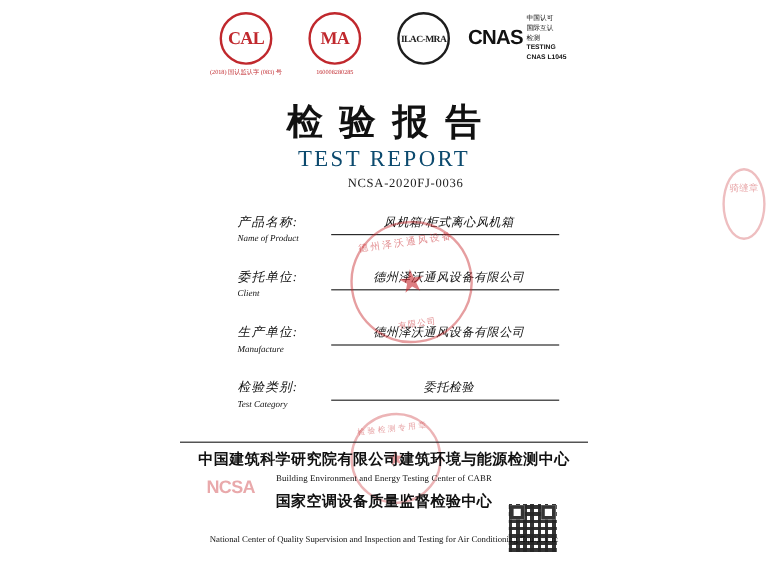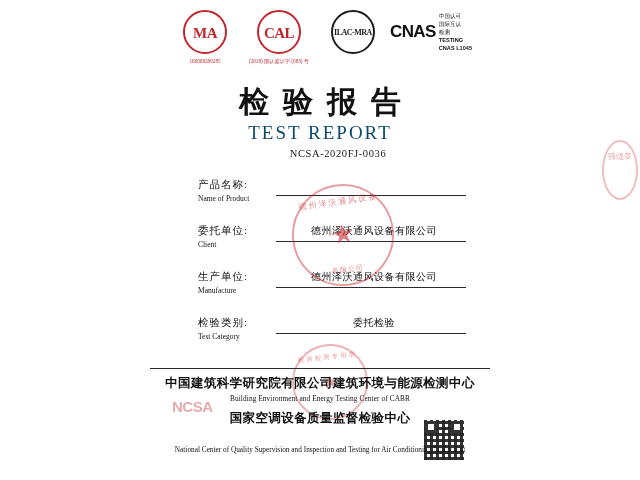--- a/index.html
+++ b/index.html
@@ -146,20 +146,21 @@
     color: #1a1a1a;
     padding-left: 18px;
   }
 
   
   .fields {
     position: absolute;
     top: 178px;
     left: 198px;
     width: 268px;
+    font-style: italic;
   }
   .field-row {
     position: relative;
     height: 46px;
   }
   .field-label {
     position: absolute;
     left: 0;
     top: 0;
     width: 84px;
@@ -358,31 +359,31 @@
 </head>
 <body>
 
 <div class="page">
 
   <div class="cert-strip">
 
     <div class="cert-item">
       <div class="cert-badge">
         <div class="ring red"></div>
-        <div class="ring-inner ma-text">MA</div>
-      </div>
-      <div class="cert-caption">160008280285</div>
+        <div class="ring-inner cal-text">CAL</div>
+      </div>
+      <div class="cert-caption">(2018) 国认监认字 (083) 号</div>
     </div>
 
     <div class="cert-item">
       <div class="cert-badge">
         <div class="ring red"></div>
-        <div class="ring-inner cal-text">CAL</div>
-      </div>
-      <div class="cert-caption">(2018) 国认监认字 (083) 号</div>
+        <div class="ring-inner ma-text">MA</div>
+      </div>
+      <div class="cert-caption">160008280285</div>
     </div>
 
     <div class="cert-item">
       <div class="cert-badge">
         <div class="ring dark"></div>
         <div class="ring-inner ilac-text">ILAC-MRA</div>
       </div>
       <div class="cert-caption dark"></div>
     </div>
 
@@ -403,20 +404,21 @@
   <div class="title-en">TEST REPORT</div>
   <div class="report-no">NCSA-2020FJ-0036</div>
 
   <div class="fields">
 
     <div class="field-row">
       <div class="field-label">
         <div class="label-cn">产品名称:</div>
         <div class="label-en">Name of Product</div>
       </div>
+      <div class="field-value">风机箱/柜式离心风机箱</div>
       <div class="field-line"></div>
     </div>
 
     <div class="field-row">
       <div class="field-label">
         <div class="label-cn">委托单位:</div>
         <div class="label-en">Client</div>
       </div>
       <div class="field-value">德州泽沃通风设备有限公司</div>
       <div class="field-line"></div>

